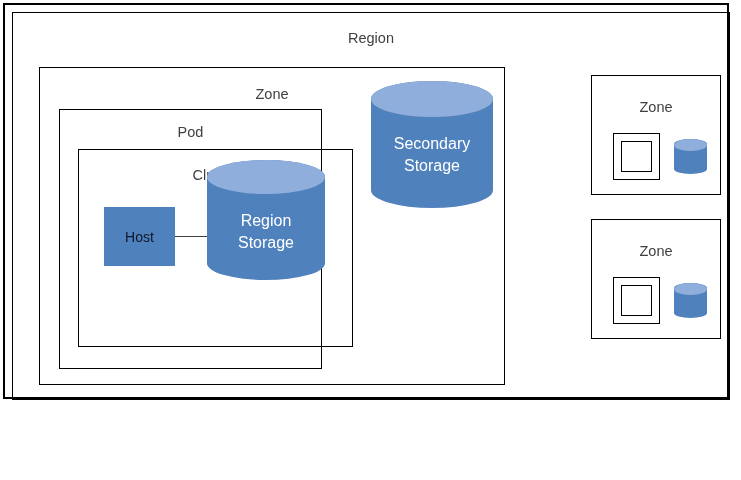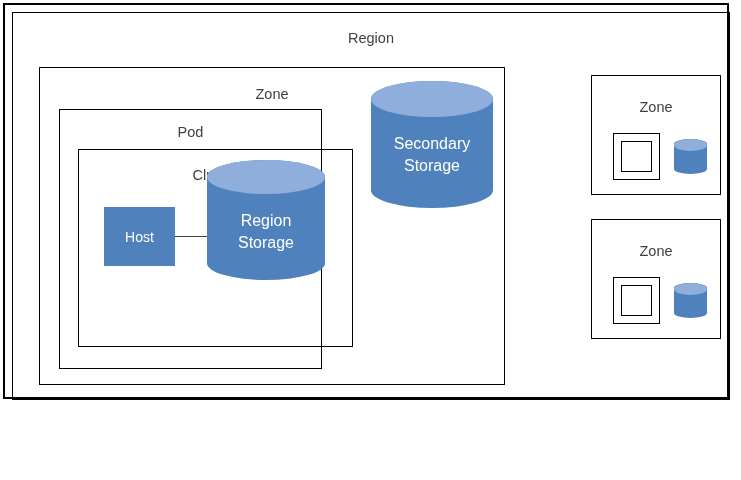--- a/index.html
+++ b/index.html
@@ -90,21 +90,21 @@
   }
   #cluster-box > .box-label { top: 18px; }
 
   
   .host-shape {
     position: absolute;
     background: #4F81BD;
     display: flex;
     align-items: center;
     justify-content: center;
-    color: #ffffff;
+    color: #0f172a;
     font-size: 14px;
     font-family: "Liberation Sans", sans-serif;
   }
   #host-shape {
     left: 25px;
     top: 57px;
     width: 71px;
     height: 59px;
   }
 

